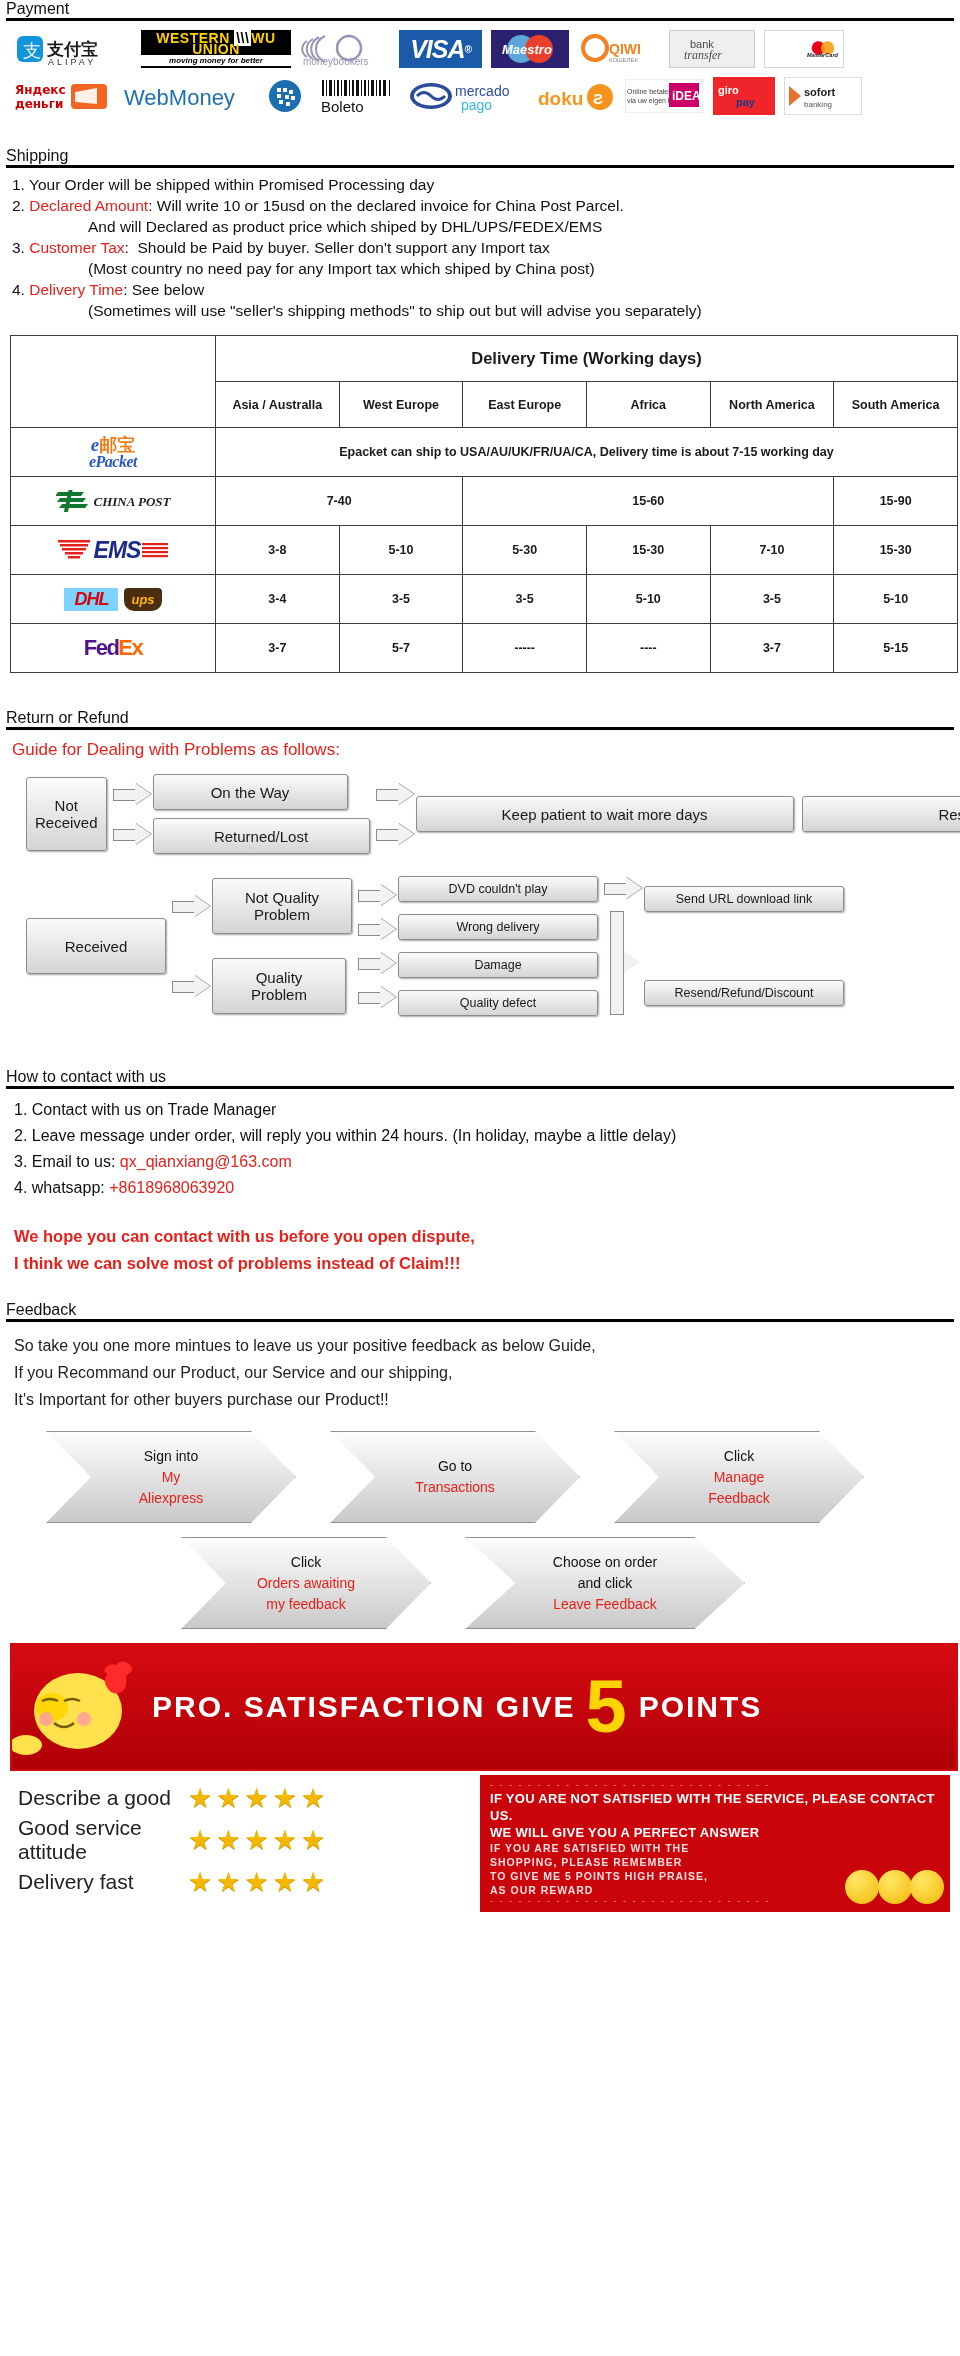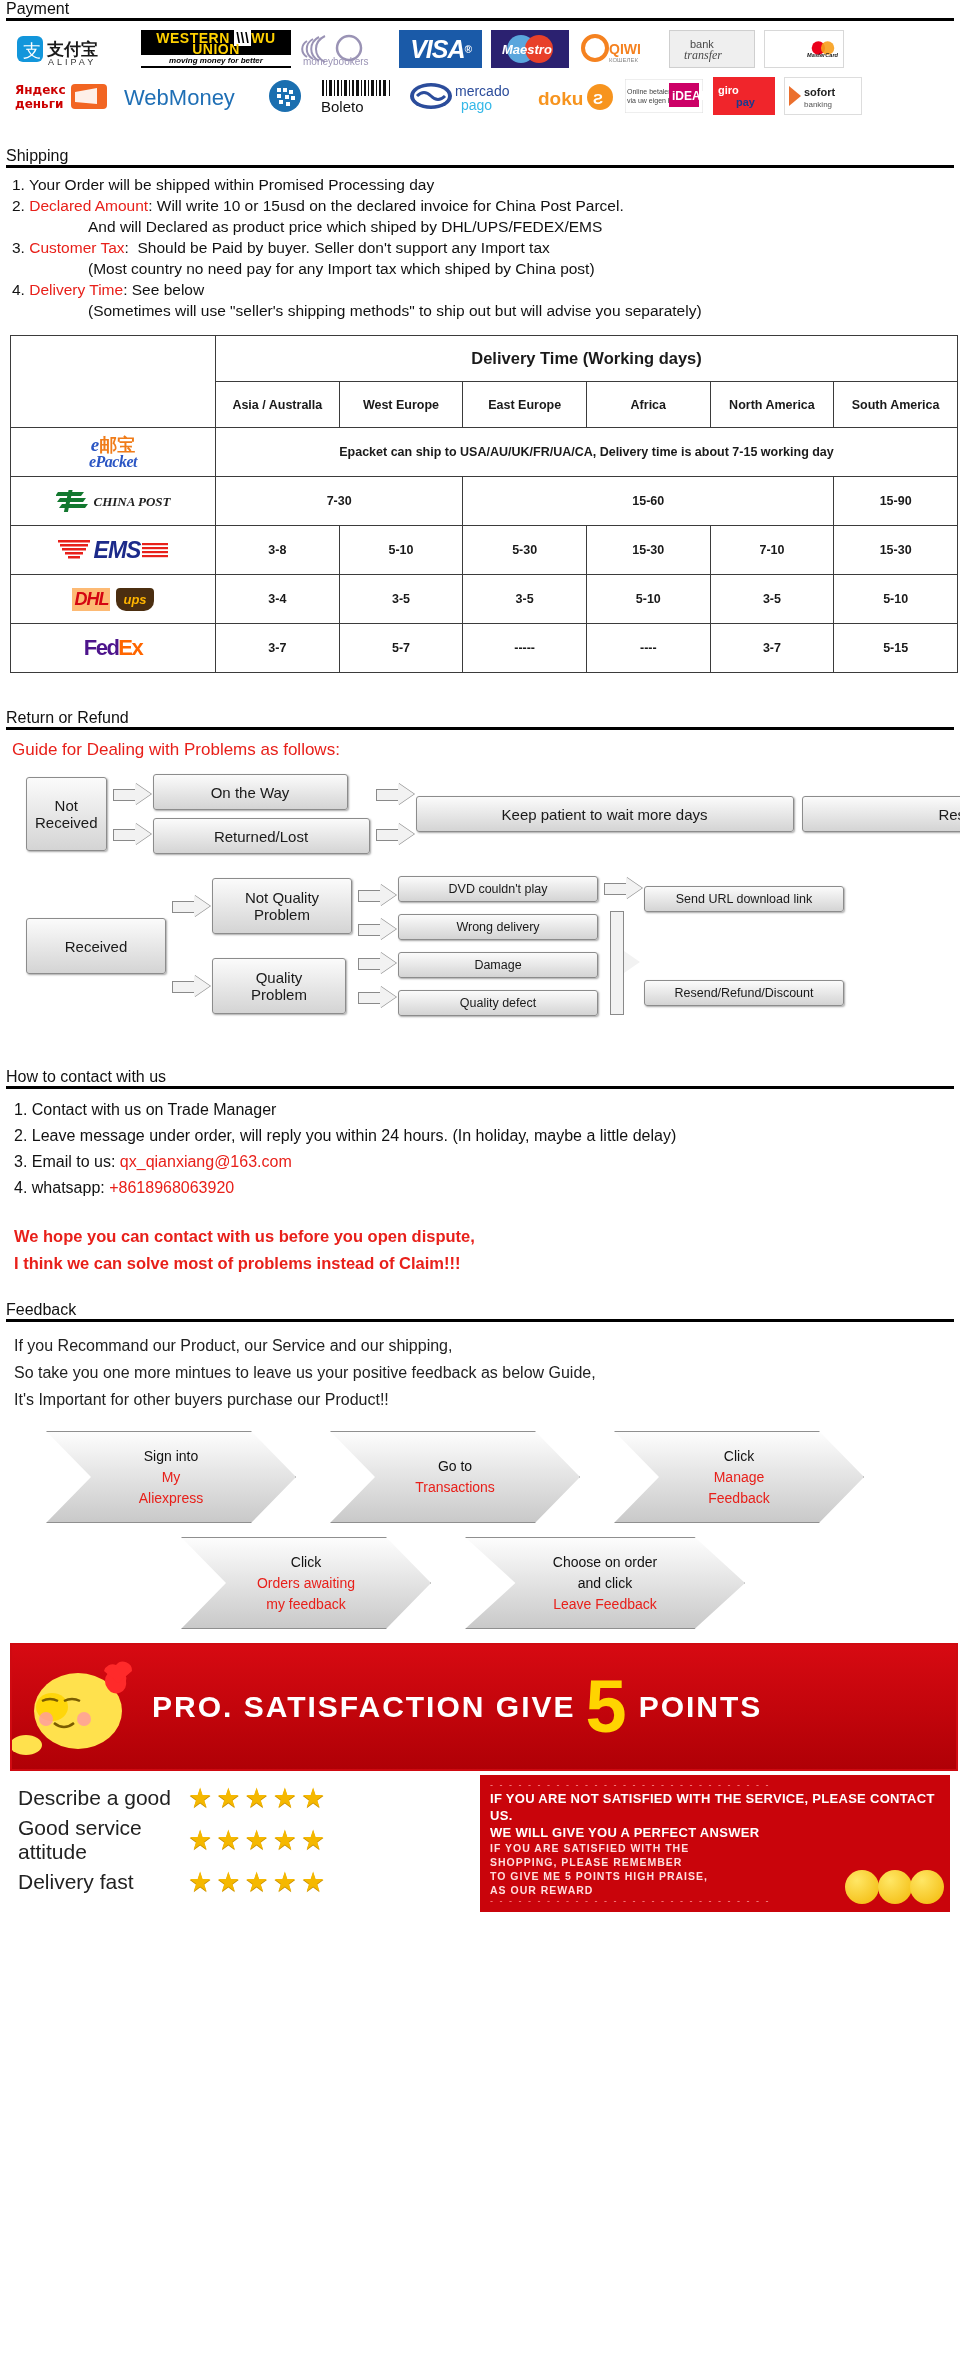--- a/index.html
+++ b/index.html
@@ -57,22 +57,22 @@
   table.dt .hdr-big { font-size:16.5px; }
   table.dt .carrier { width:205px; height:46px; }
   .carrier-cell { display:flex; align-items:center; justify-content:center; height:38px; }
 
   .ep-logo { font-family:"Liberation Serif",serif; line-height:1; text-align:center; }
   .ep-logo .a { color:#f07c19; font-weight:bold; font-size:18px; }
   .ep-logo .b { color:#2b56c4; font-weight:bold; font-size:16px; font-style:italic; letter-spacing:-.5px;}
   .cp-logo { color:#12782f; font-weight:bold; font-style:italic; font-size:15px; font-family:"Liberation Serif",serif;}
   .cp-logo small { color:#222; font-style:italic; font-size:13px;}
   .ems-logo { color:#1c2a8a; font-weight:bold; font-style:italic; font-size:23px; letter-spacing:-1px;}
-  .dhl-logo { background:#fdba74; color:#d40511; font-weight:bold; font-style:italic; font-size:18px;
-              padding:1px 2px; letter-spacing:-1px;}
+  .dhl-logo { background:#7dd3fc; color:#d40511; font-weight:bold; font-style:italic; font-size:18px;
+              padding:1px 10px; letter-spacing:-1px;}
   .ups-logo { background:#4b2e10; color:#ffb500; font-weight:bold; font-size:13px; padding:4px 7px;
               border-radius:4px 4px 10px 10px; margin-left:6px; font-style:italic;}
   .fx-logo { font-weight:bold; font-size:22px; letter-spacing:-1.5px; font-family:"Liberation Sans",sans-serif;}
   .fx-logo .p { color:#4d148c; } .fx-logo .e { color:#ff6600; }
 
   
   .flow { padding:10px 6px 4px 6px; }
   .flow .title { color:#e8201a; font-size:17px; margin-bottom:14px; }
   .fbox {
     background:linear-gradient(#fbfbfb,#d4d4d4);
@@ -361,21 +361,21 @@
             <g fill="#12782f">
               <path d="M2 4 h26 l-3 4 h-26 z"></path>
                   <path d="M4 10 h26 l-3 4 h-26 z"></path>
               <path d="M6 16 h26 l-3 4 h-26 z"></path>
               <rect x="13" y="2" width="4" height="22" transform="skewX(-12)"></rect>
             </g>
           </svg>
           <span class="cp-logo"><small>CHINA POST</small></span>
         </div>
       </td>
-      <td colspan="2">7-30</td>
+      <td colspan="2">7-40</td>
       <td colspan="3">15-60</td>
       <td>15-90</td>
     </tr>
     <tr>
       <td class="carrier">
         <div class="carrier-cell">
           <svg width="34" height="24" viewBox="0 0 34 24" style="margin-right:2px;">
             <g fill="#e8201a">
                   <rect y="2" width="32" height="2.5"></rect>
                   <rect x="2" y="6" width="28" height="2.5"></rect>
@@ -520,22 +520,22 @@
   </div>
 
   <div class="sec-wrap" style="margin-top:14px;">
     <div style="display:flex;align-items:flex-end;">
       <div class="tab">Feedback</div>
     </div>
     <div class="underline"></div>
   </div>
 
   <div class="fb-intro">
+    <div>So take you one more mintues to leave us your positive feedback as below Guide,</div>
     <div>If you Recommand our Product, our Service and our shipping,</div>
-    <div>So take you one more mintues to leave us your positive feedback as below Guide,</div>
     <div>It's Important for other buyers purchase our Product!!</div>
   </div>
 
   <div style="display:flex;gap:34px;padding:14px 8px 0 40px;">
     <div class="chev" style="width:250px;">
       <div>
         <div>Sign into</div>
         <div class="r">My</div>
         <div class="r">Aliexpress</div>
       </div>

